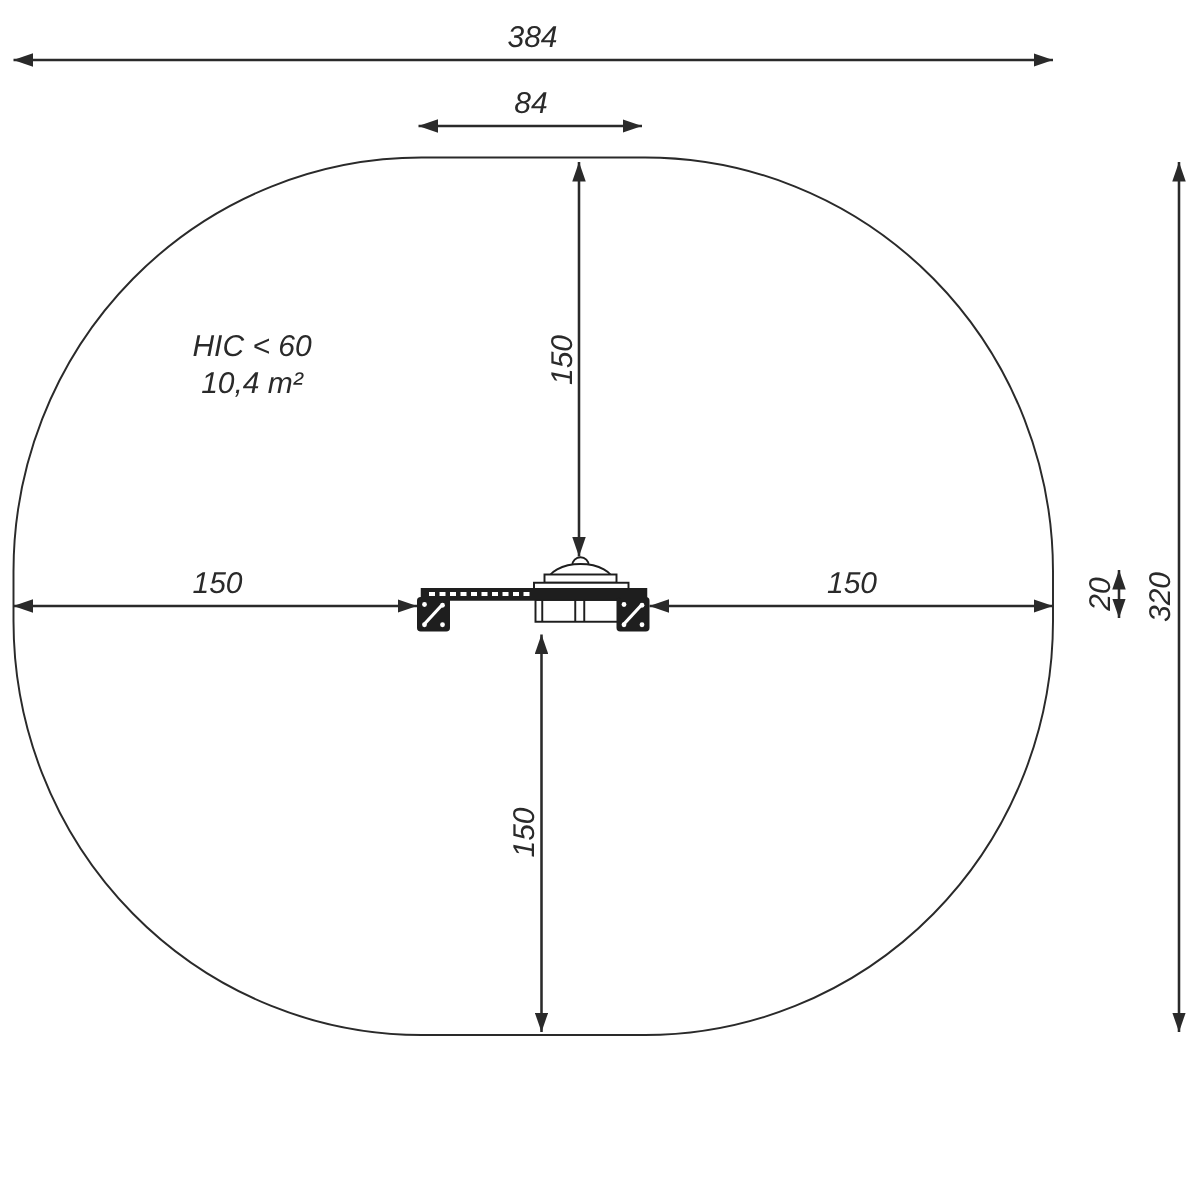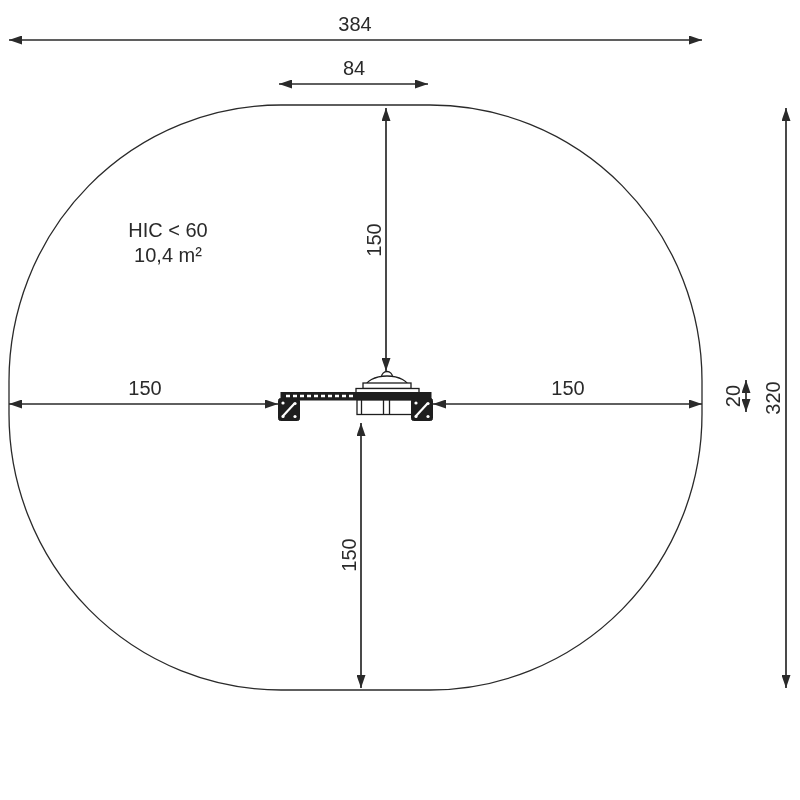--- a/index.html
+++ b/index.html
@@ -1,16 +1,16 @@
 <!DOCTYPE html>
 <html><head>
 <meta charset="utf-8">
 <style>
   html,body{margin:0;padding:0;background:#ffffff;}
-  .stage{width:800px;height:800px;position:relative;background:#ffffff;overflow:hidden;}
+  .stage{width:800px;height:800px;position:relative;background:#ffffff;overflow:hidden;font-style:italic;}
   svg{display:block;}
   .outline{fill:none;stroke:#2a2a2a;stroke-width:1.3;}
   .dimline{stroke:#2a2a2a;stroke-width:1.7;fill:none;}
   .lbl{font-family:"Liberation Sans","DejaVu Sans",sans-serif;font-size:20px;fill:#2a2a2a;}
   .note{font-family:"Liberation Sans","DejaVu Sans",sans-serif;font-size:20px;fill:#2a2a2a;}
   .part-line{stroke:#1e1e1e;stroke-width:1.3;fill:#ffffff;}
   .part-dark{fill:#1e1e1e;stroke:#1e1e1e;stroke-width:1;}
   .part-white{stroke:#ffffff;fill:none;}
 </style>
 </head>

